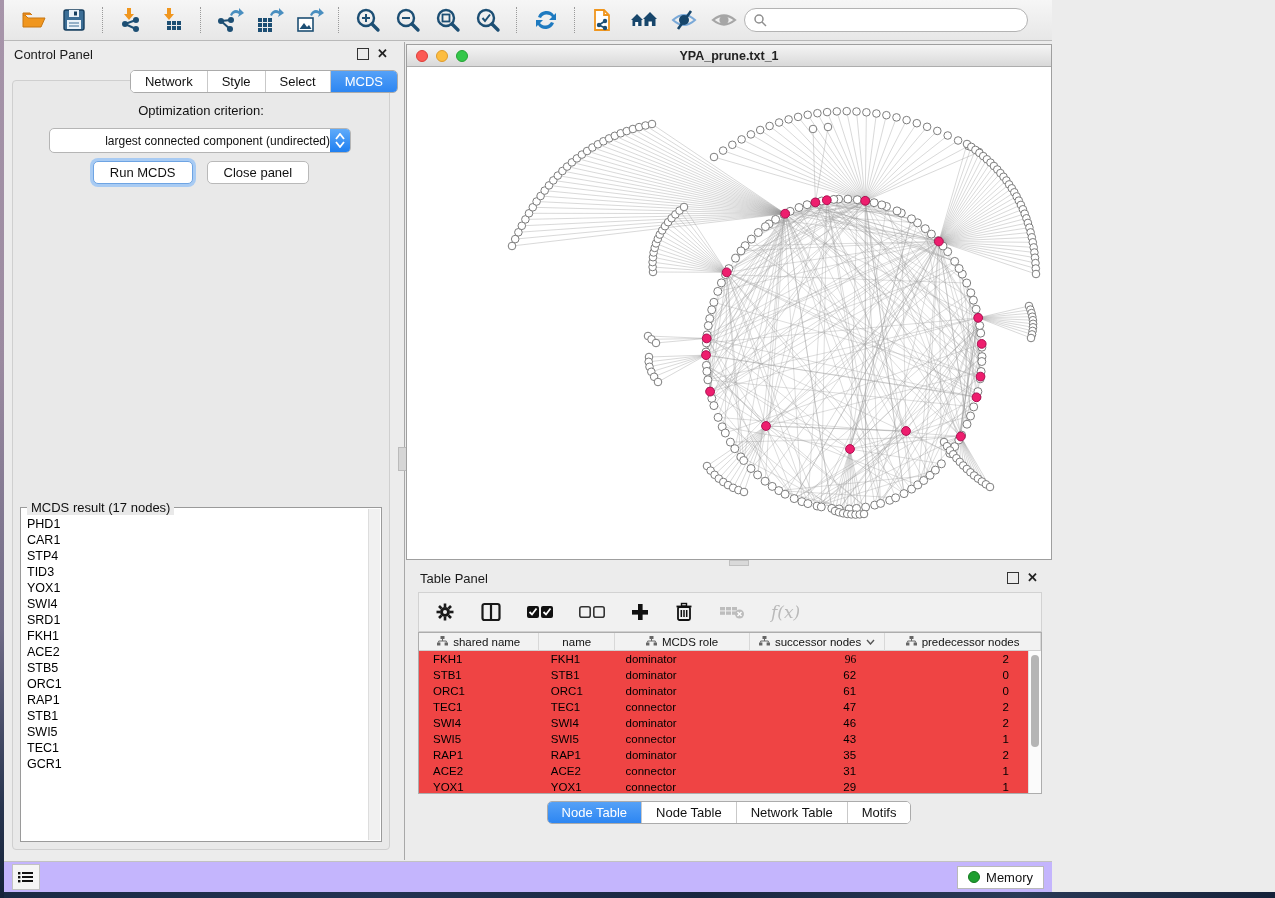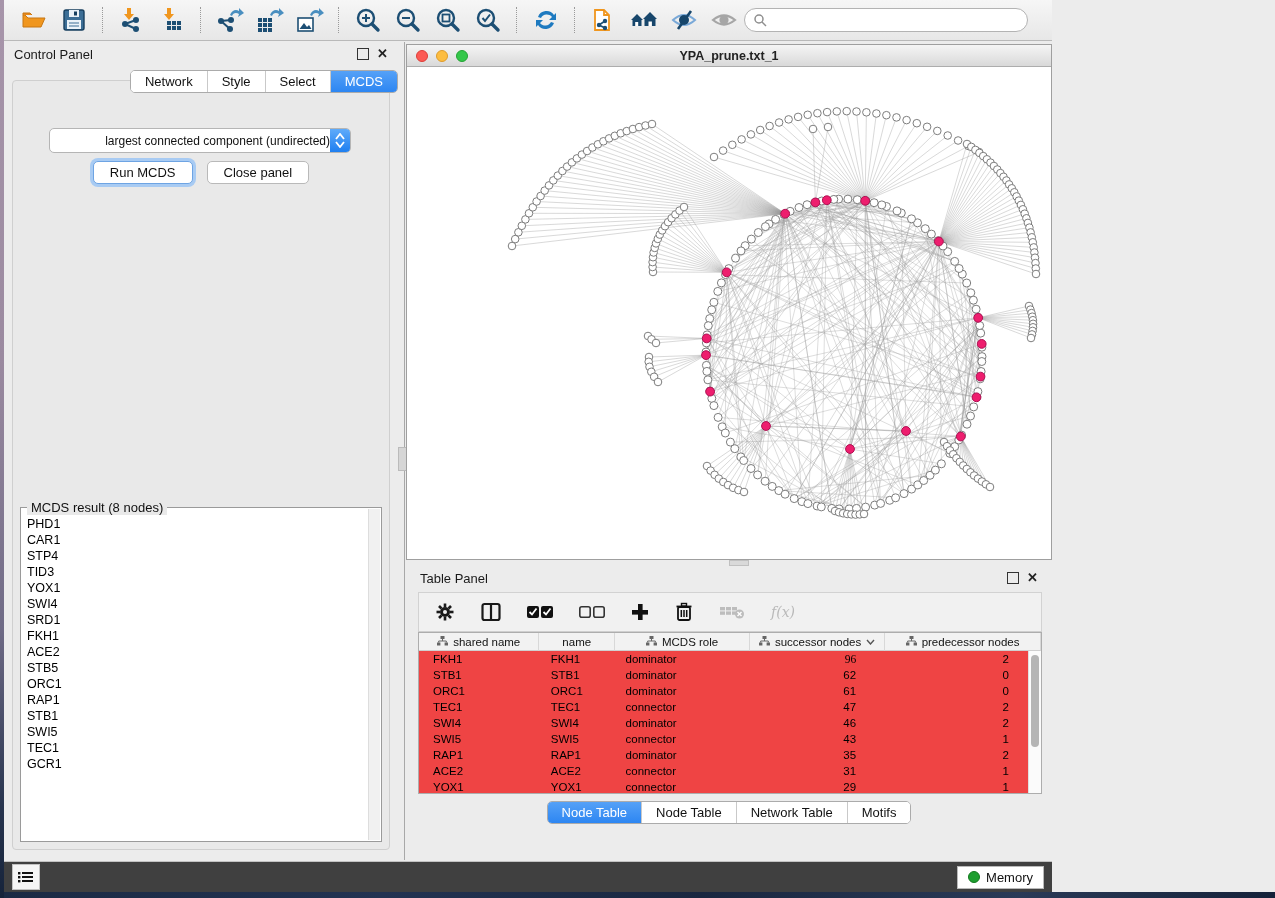--- a/index.html
+++ b/index.html
@@ -75,36 +75,36 @@
 
   
   .h-splitter{position:absolute;left:0;right:0;top:518px;height:6px;}
   .h-splitter .grip{position:absolute;left:50%;top:0px;width:20px;height:6px;background:#d9d9d9;border:1px solid #c0c0c0;box-sizing:border-box;}
 
   
   .table-panel{position:absolute;left:0;right:0;top:524px;bottom:0;background:#ececec;}
   .tp-toolbar{position:absolute;left:12px;right:10px;top:26px;height:40px;background:#f1f1f1;
       border:1px solid #d2d2d2;border-bottom:1px solid #cfcfcf;display:flex;align-items:center;padding-left:16px;box-sizing:border-box;}
   .tp-icon{margin-right:26px;display:flex;align-items:center;cursor:pointer;}
-  .fx{font-family:"DejaVu Serif",serif;font-style:italic;font-size:14px;color:#b9b9b9;}
+  .fx{font-family:"DejaVu Serif",serif;font-style:italic;font-size:17px;color:#b9b9b9;}
   .table-wrap{position:absolute;left:12px;right:10px;top:66px;bottom:66px;background:#ef4444;border:1px solid #adadad;box-sizing:border-box;overflow:hidden;}
   .thead{display:flex;height:18px;font-size:11.5px;color:#111;}
   .th{background:#f2f2f2;border-right:1px solid #d8d8d8;border-bottom:1px solid #cfcfcf;display:flex;align-items:center;justify-content:center;gap:5px;box-sizing:border-box;cursor:pointer;}
   .tbody{position:absolute;left:0;right:12px;top:18px;bottom:0;font-size:11.5px;color:#000;}
   .tr{display:flex;height:16px;align-items:center;}
   .td{box-sizing:border-box;padding-left:14px;overflow:hidden;white-space:nowrap;}
   .td.num{text-align:right;padding-right:20px;padding-left:0;}
   .tscroll{position:absolute;top:18px;right:0;bottom:0;width:12px;background:#fbfbfb;border-left:1px solid #e0e0e0;}
   .tthumb{position:absolute;left:2px;top:4px;width:8px;height:92px;background:#b5b5b5;border-radius:4px;}
   .table-tabs{position:absolute;left:0;right:0;bottom:36px;display:flex;justify-content:center;}
   .memory-btn{display:flex;align-items:center;gap:6px;background:#fff;border:1px solid #b9b9b9;font-size:13px;color:#111;padding:3px 10px;cursor:pointer;}
   .memdot{width:10px;height:10px;border-radius:50%;background:#1d9e2f;border:1px solid #13791f;}
 
   
-  .statusbar{position:absolute;left:0;right:0;top:861px;height:31px;background:#404040;border-top:1px solid #c2c2c2;
+  .statusbar{position:absolute;left:0;right:0;top:861px;height:31px;background:#c4b5fd;border-top:1px solid #c2c2c2;
       display:flex;align-items:center;padding:0 8px;box-sizing:border-box;}
   .list-btn{width:26px;height:24px;background:#f5f5f5;border:1px solid #c2c2c2;display:flex;align-items:center;justify-content:center;cursor:pointer;}
 </style>
 </head>
 <body>
 
 <div class="wallpaper-left"></div>
 <div class="wallpaper-bottom"></div>
 
 <div class="app">
@@ -276,37 +276,38 @@
       </div>
       <div class="tabs-row">
         <div class="tabgroup" id="cp-tabs">
             <div class="tab">Network</div>
             <div class="tab">Style</div>
             <div class="tab">Select</div>
             <div class="tab active">MCDS</div>
           </div>
       </div>
       <div class="cp-body">
+        <div class="opt-label">Optimization criterion:</div>
         <div class="dropdown">
           <span class="dd-text">largest connected component (undirected)</span>
           <span class="dd-stepper">
             <svg width="10" height="7" viewBox="0 0 10 7">
                 <polyline points="1,6 5,1 9,6" fill="none" stroke="#fff" stroke-width="1.8"></polyline>
               </svg>
             <svg width="10" height="7" viewBox="0 0 10 7">
                 <polyline points="1,1 5,6 9,1" fill="none" stroke="#fff" stroke-width="1.8"></polyline>
               </svg>
           </span>
         </div>
         <div class="btn-row">
           <button class="btn focused">Run MCDS</button>
           <button class="btn">Close panel</button>
         </div>
         <div class="result-box">
-          <span class="result-legend">MCDS result (8 nodes)</span>
+          <span class="result-legend">MCDS result (17 nodes)</span>
           <div class="result-list" id="mcds-list">
               <div>PHD1</div>
               <div>CAR1</div>
               <div>STP4</div>
               <div>TID3</div>
               <div>YOX1</div>
               <div>SWI4</div>
               <div>SRD1</div>
               <div>FKH1</div>
               <div>ACE2</div>

